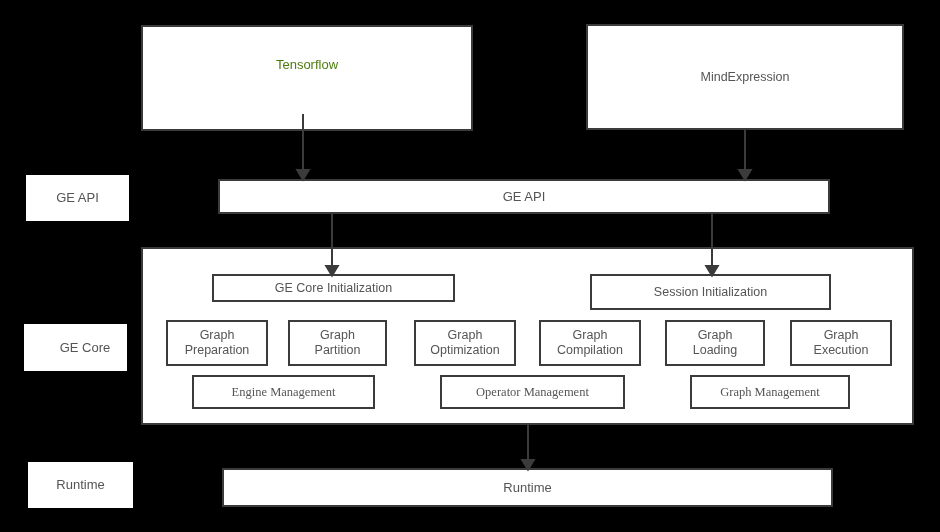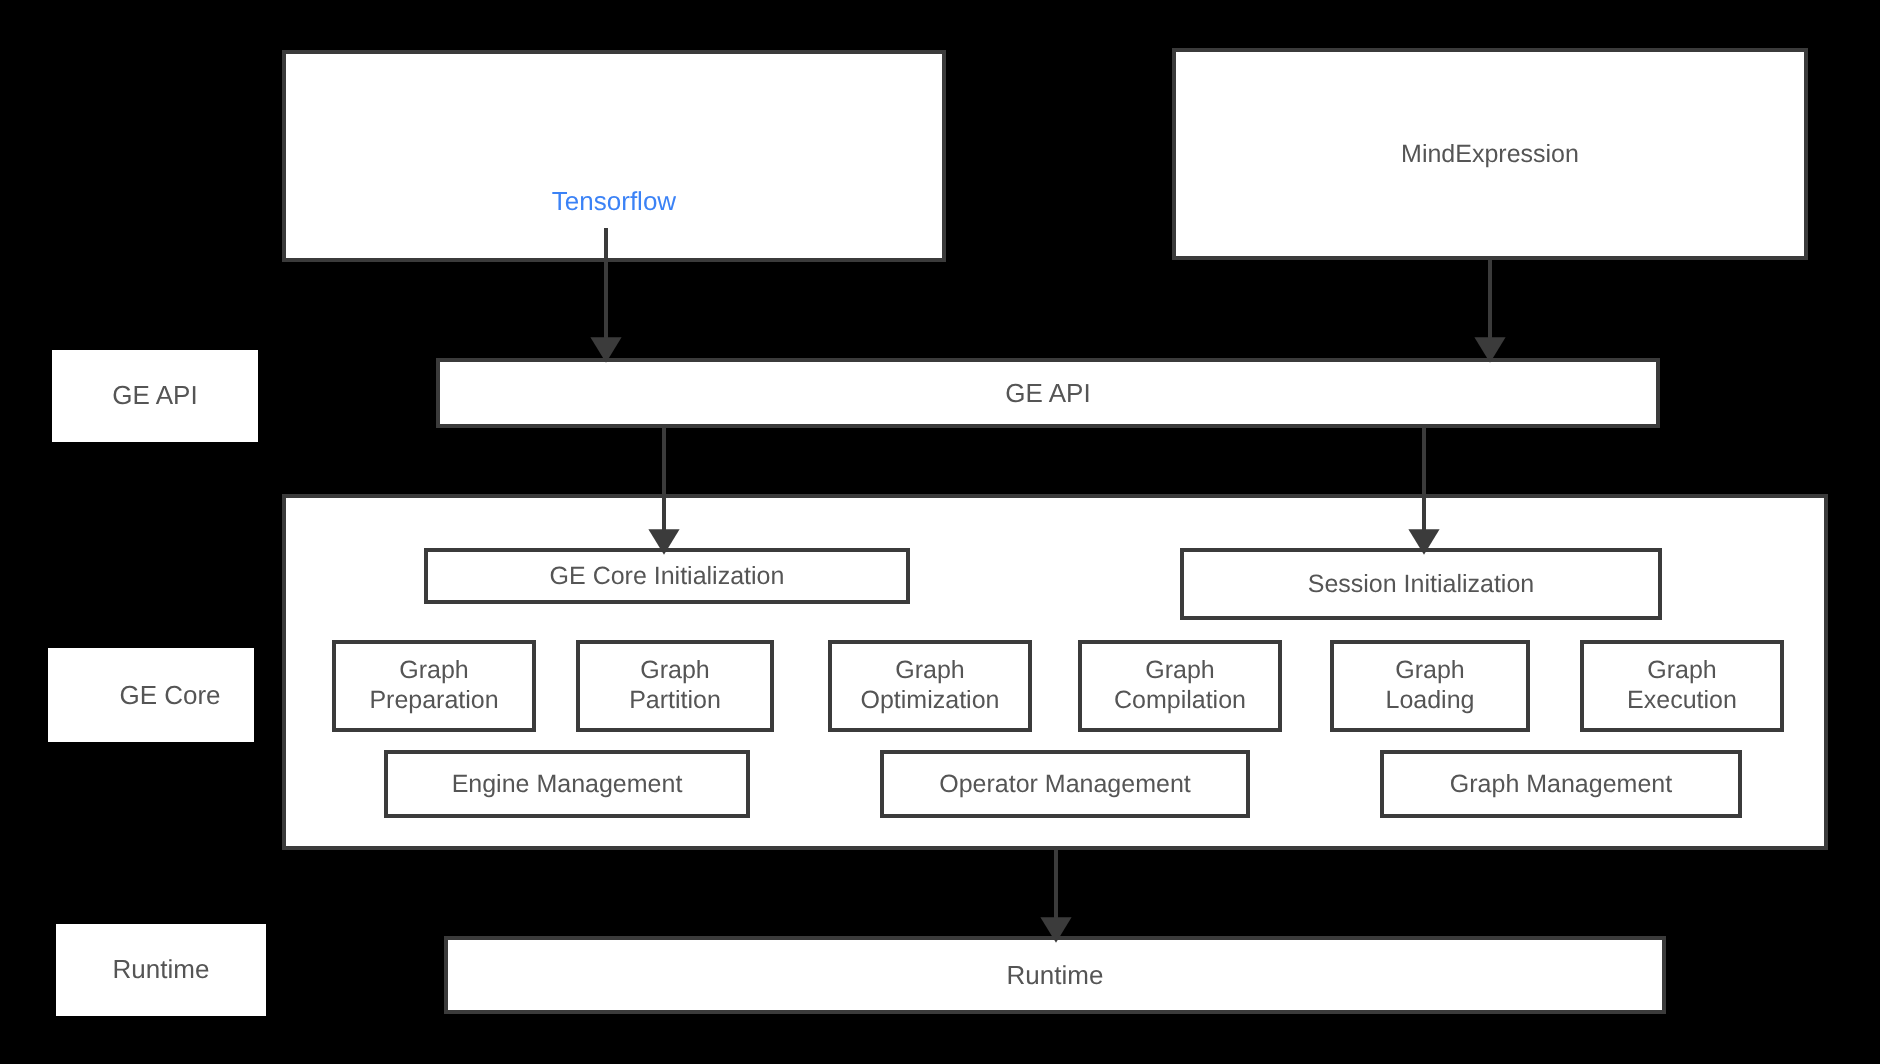--- a/index.html
+++ b/index.html
@@ -30,29 +30,29 @@
   .layer-label{
     font-size:13px;
   }
   .container-box{
     display:block;
   }
   .container-title{
     position:absolute;
     left:0;right:0;
     text-align:center;
-    color:#3b82f6;
+    color:#4d7c0f;
     font-size:13px;
-    margin-top:36px;
   }
   .bar-label{
     font-size:13px;
   }
   .small{
     font-size:12.5px;
+    font-family:Liberation Serif, serif;
   }
   svg.arrows{
     position:absolute;
     left:0;top:0;
     width:940px;height:532px;
     pointer-events:none;
   }
 </style>
 </head>
 <body>
@@ -87,21 +87,21 @@
 Optimization</div>
   <div class="box" style="left:539px;top:320px;width:102px;height:46px;">Graph
 Compilation</div>
   <div class="box" style="left:665px;top:320px;width:100px;height:46px;">Graph
 Loading</div>
   <div class="box" style="left:790px;top:320px;width:102px;height:46px;">Graph
 Execution</div>
 
   <div class="box small" style="left:192px;top:375px;width:183px;height:34px;">Engine Management</div>
   <div class="box small" style="left:440px;top:375px;width:185px;height:34px;">Operator Management</div>
-  <div class="box small" style="left:690px;top:375px;width:181px;height:34px;">Graph Management</div>
+  <div class="box small" style="left:690px;top:375px;width:160px;height:34px;">Graph Management</div>
 
   <div class="box bar-label" style="left:222px;top:468px;width:611px;height:39px;">Runtime</div>
 
   <svg class="arrows" viewBox="0 0 940 532">
     <defs>
       <marker id="ah" markerWidth="9" markerHeight="9" refX="1.2" refY="4.5" orient="auto" markerUnits="strokeWidth">
         <path d="M0,0.6 L0,8.4 L6.4,4.5 z" fill="#3b3b3b"></path>
       </marker>
     </defs>
     <g stroke="#3b3b3b" stroke-width="2" fill="none">

